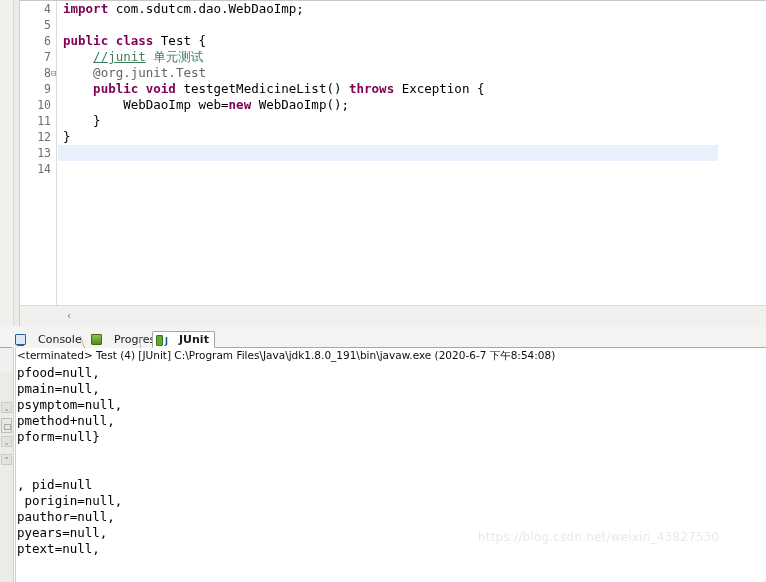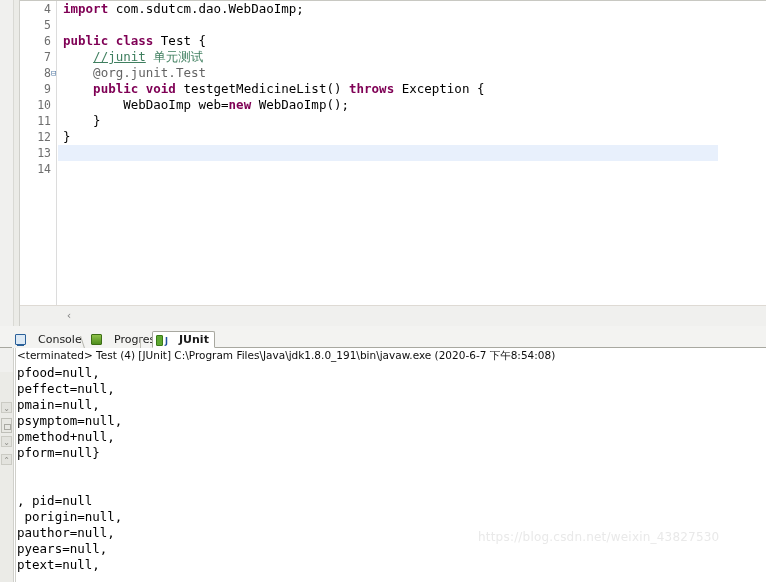--- a/index.html
+++ b/index.html
@@ -380,21 +380,20 @@
         </div>
       </div>
 
       <div class="console-divider"></div>
       <div class="console-divider2"></div>
 
       <div class="console-terminated">&lt;terminated&gt; Test (4) [JUnit] C:\Program Files\Java\jdk1.8.0_191\bin\javaw.exe (2020-6-7 下午8:54:08)</div>
 
       <div class="console-out" id="console-out">
           <div class="out-line">pfood=null,</div>
-          <div class="out-line">peffect=null,</div>
           <div class="out-line">pmain=null,</div>
           <div class="out-line">psymptom=null,</div>
           <div class="out-line">pmethod+null,</div>
           <div class="out-line">pform=null}</div>
           <div class="out-line">&nbsp;</div>
           <div class="out-line">&nbsp;</div>
           <div class="out-line">, pid=null</div>
           <div class="out-line"> porigin=null,</div>
           <div class="out-line">pauthor=null,</div>
           <div class="out-line">pyears=null,</div>

